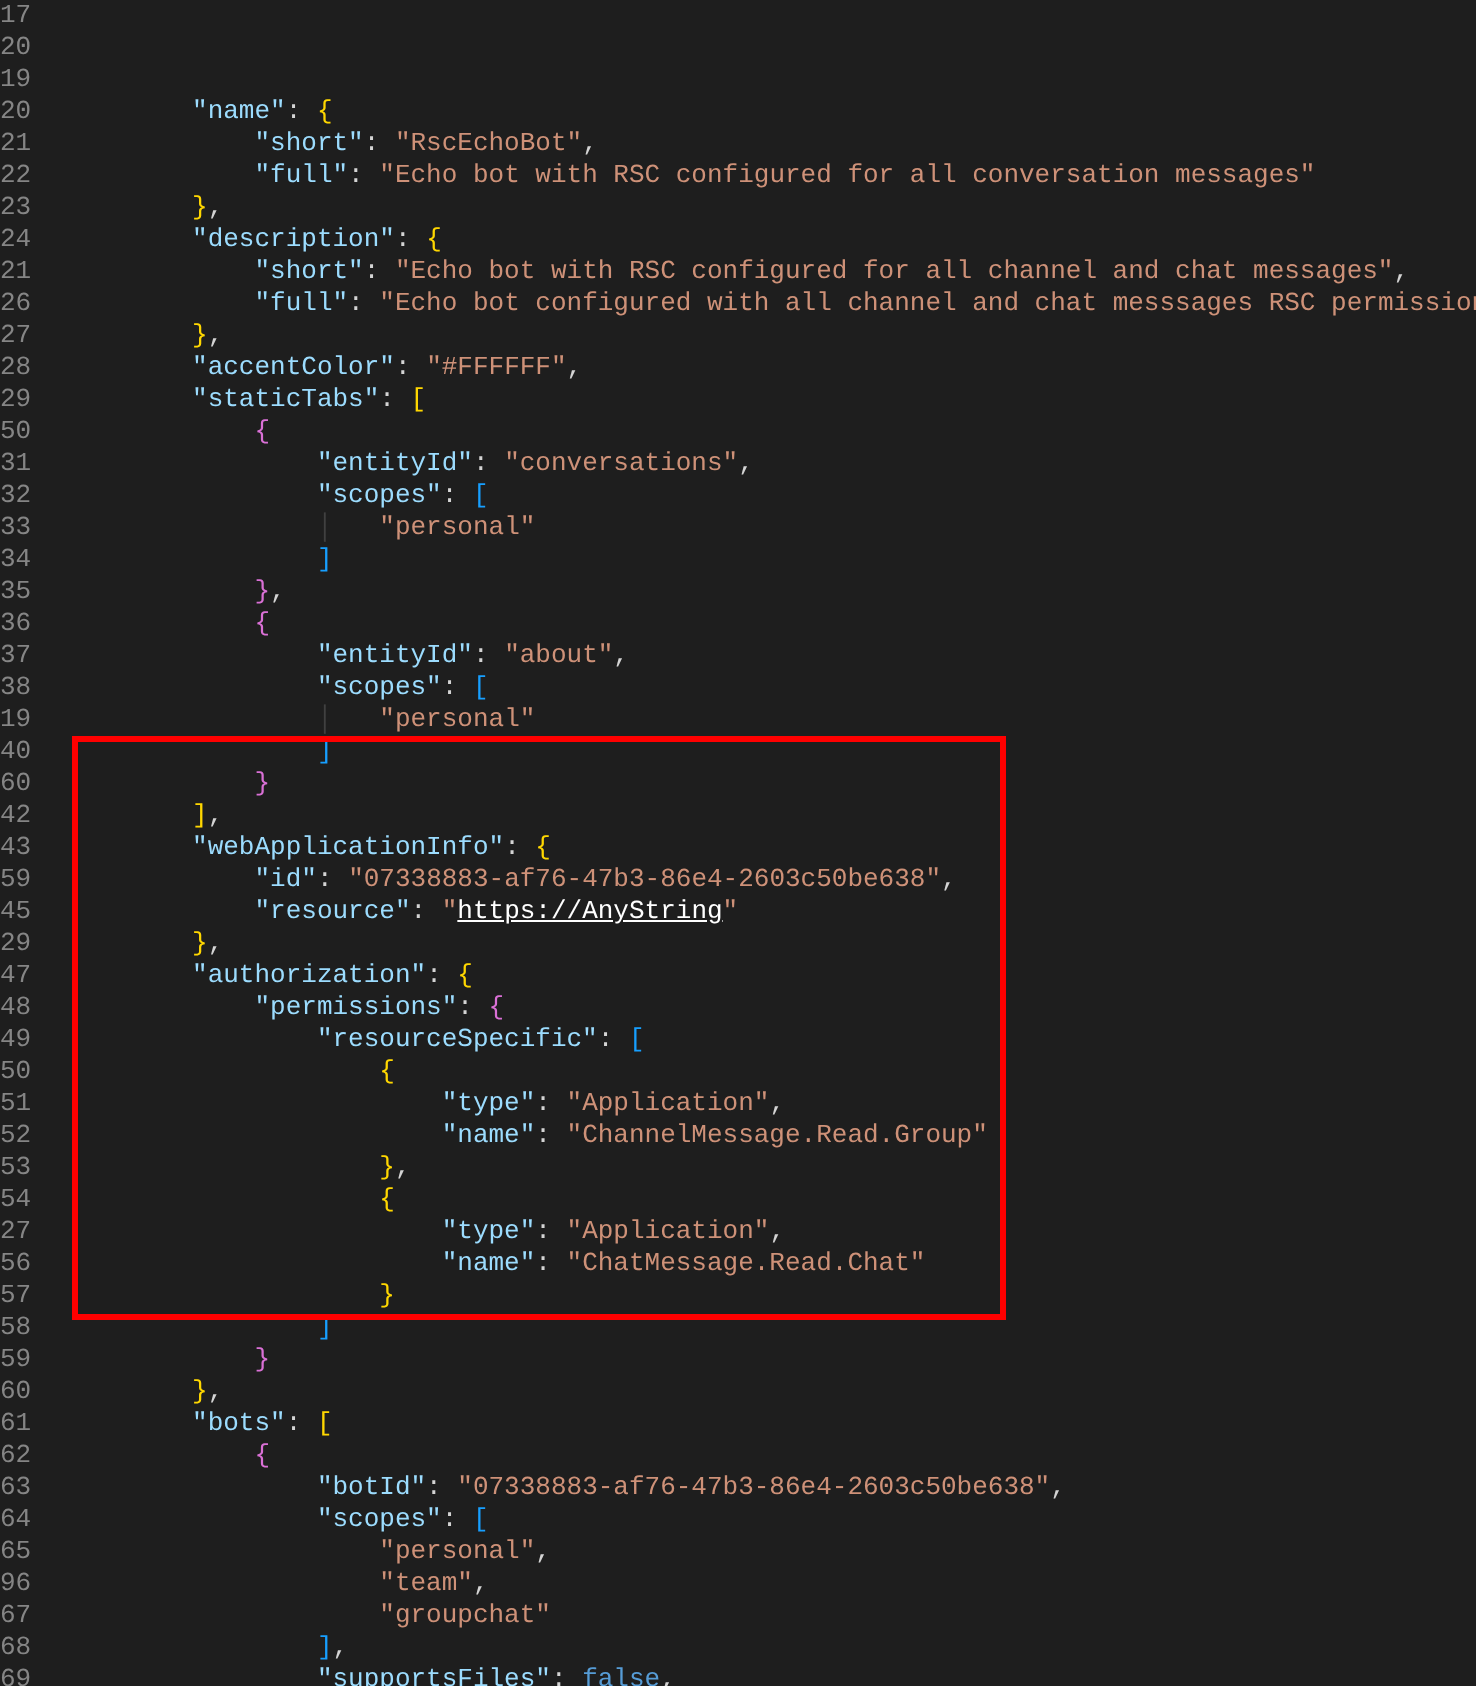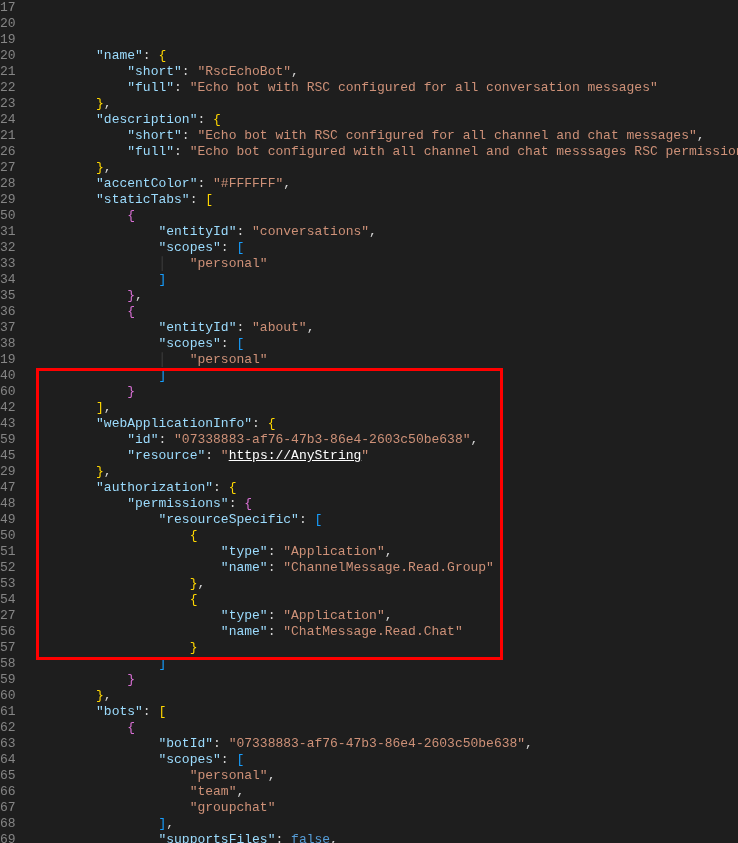--- a/index.html
+++ b/index.html
@@ -66,21 +66,21 @@
       <div>56</div>
       <div>57</div>
       <div>58</div>
       <div>59</div>
       <div>60</div>
       <div>61</div>
       <div>62</div>
       <div>63</div>
       <div>64</div>
       <div>65</div>
-      <div>66</div>
+      <div>96</div>
       <div>67</div>
       <div>68</div>
       <div>69</div>
     </div>
   <div class="code" id="code">
     <div class="hl" id="hl" style="top: 368px; left: 2px; width: 467px; height: 292px;"></div>
   <div class="line"><span class="punc">        </span><span class="key">"name"</span><span class="punc">: </span><span class="brace">{</span></div><div class="line"><span class="punc">            </span><span class="key">"short"</span><span class="punc">: </span><span class="str">"RscEchoBot"</span><span class="punc">,</span></div><div class="line"><span class="punc">            </span><span class="key">"full"</span><span class="punc">: </span><span class="str">"Echo bot with RSC configured for all conversation messages"</span></div><div class="line"><span class="punc">        </span><span class="brace">}</span><span class="punc">,</span></div><div class="line"><span class="punc">        </span><span class="key">"description"</span><span class="punc">: </span><span class="brace">{</span></div><div class="line"><span class="punc">            </span><span class="key">"short"</span><span class="punc">: </span><span class="str">"Echo bot with RSC configured for all channel and chat messages"</span><span class="punc">,</span></div><div class="line"><span class="punc">            </span><span class="key">"full"</span><span class="punc">: </span><span class="str">"Echo bot configured with all channel and chat messsages RSC permission in manifest"</span></div><div class="line"><span class="punc">        </span><span class="brace">}</span><span class="punc">,</span></div><div class="line"><span class="punc">        </span><span class="key">"accentColor"</span><span class="punc">: </span><span class="str">"#FFFFFF"</span><span class="punc">,</span></div><div class="line"><span class="punc">        </span><span class="key">"staticTabs"</span><span class="punc">: </span><span class="brace">[</span></div><div class="line"><span class="punc">            </span><span class="brace2">{</span></div><div class="line"><span class="punc">                </span><span class="key">"entityId"</span><span class="punc">: </span><span class="str">"conversations"</span><span class="punc">,</span></div><div class="line"><span class="punc">                </span><span class="key">"scopes"</span><span class="punc">: </span><span class="brace3">[</span></div><div class="line"><span class="punc">                </span><span class="guide">│   </span><span class="str">"personal"</span></div><div class="line"><span class="punc">                </span><span class="brace3">]</span></div><div class="line"><span class="punc">            </span><span class="brace2">}</span><span class="punc">,</span></div><div class="line"><span class="punc">            </span><span class="brace2">{</span></div><div class="line"><span class="punc">                </span><span class="key">"entityId"</span><span class="punc">: </span><span class="str">"about"</span><span class="punc">,</span></div><div class="line"><span class="punc">                </span><span class="key">"scopes"</span><span class="punc">: </span><span class="brace3">[</span></div><div class="line"><span class="punc">                </span><span class="guide">│   </span><span class="str">"personal"</span></div><div class="line"><span class="punc">                </span><span class="brace3">]</span></div><div class="line"><span class="punc">            </span><span class="brace2">}</span></div><div class="line"><span class="punc">        </span><span class="brace">]</span><span class="punc">,</span></div><div class="line"><span class="punc">        </span><span class="key">"webApplicationInfo"</span><span class="punc">: </span><span class="brace">{</span></div><div class="line"><span class="punc">            </span><span class="key">"id"</span><span class="punc">: </span><span class="str">"07338883-af76-47b3-86e4-2603c50be638"</span><span class="punc">,</span></div><div class="line"><span class="punc">            </span><span class="key">"resource"</span><span class="punc">: </span><span class="str">"</span><span class="url">https://AnyString</span><span class="str">"</span></div><div class="line"><span class="punc">        </span><span class="brace">}</span><span class="punc">,</span></div><div class="line"><span class="punc">        </span><span class="key">"authorization"</span><span class="punc">: </span><span class="brace">{</span></div><div class="line"><span class="punc">            </span><span class="key">"permissions"</span><span class="punc">: </span><span class="brace2">{</span></div><div class="line"><span class="punc">                </span><span class="key">"resourceSpecific"</span><span class="punc">: </span><span class="brace3">[</span></div><div class="line"><span class="punc">                    </span><span class="brace">{</span></div><div class="line"><span class="punc">                        </span><span class="key">"type"</span><span class="punc">: </span><span class="str">"Application"</span><span class="punc">,</span></div><div class="line"><span class="punc">                        </span><span class="key">"name"</span><span class="punc">: </span><span class="str">"ChannelMessage.Read.Group"</span></div><div class="line"><span class="punc">                    </span><span class="brace">}</span><span class="punc">,</span></div><div class="line"><span class="punc">                    </span><span class="brace">{</span></div><div class="line"><span class="punc">                        </span><span class="key">"type"</span><span class="punc">: </span><span class="str">"Application"</span><span class="punc">,</span></div><div class="line"><span class="punc">                        </span><span class="key">"name"</span><span class="punc">: </span><span class="str">"ChatMessage.Read.Chat"</span></div><div class="line"><span class="punc">                    </span><span class="brace">}</span></div><div class="line"><span class="punc">                </span><span class="brace3">]</span></div><div class="line"><span class="punc">            </span><span class="brace2">}</span></div><div class="line"><span class="punc">        </span><span class="brace">}</span><span class="punc">,</span></div><div class="line"><span class="punc">        </span><span class="key">"bots"</span><span class="punc">: </span><span class="brace">[</span></div><div class="line"><span class="punc">            </span><span class="brace2">{</span></div><div class="line"><span class="punc">                </span><span class="key">"botId"</span><span class="punc">: </span><span class="str">"07338883-af76-47b3-86e4-2603c50be638"</span><span class="punc">,</span></div><div class="line"><span class="punc">                </span><span class="key">"scopes"</span><span class="punc">: </span><span class="brace3">[</span></div><div class="line"><span class="punc">                    </span><span class="str">"personal"</span><span class="punc">,</span></div><div class="line"><span class="punc">                    </span><span class="str">"team"</span><span class="punc">,</span></div><div class="line"><span class="punc">                    </span><span class="str">"groupchat"</span></div><div class="line"><span class="punc">                </span><span class="brace3">]</span><span class="punc">,</span></div><div class="line"><span class="punc">                </span><span class="key">"supportsFiles"</span><span class="punc">: </span><span class="kw">false</span><span class="punc">,</span></div></div>
 </div>
 
 </body></html>

